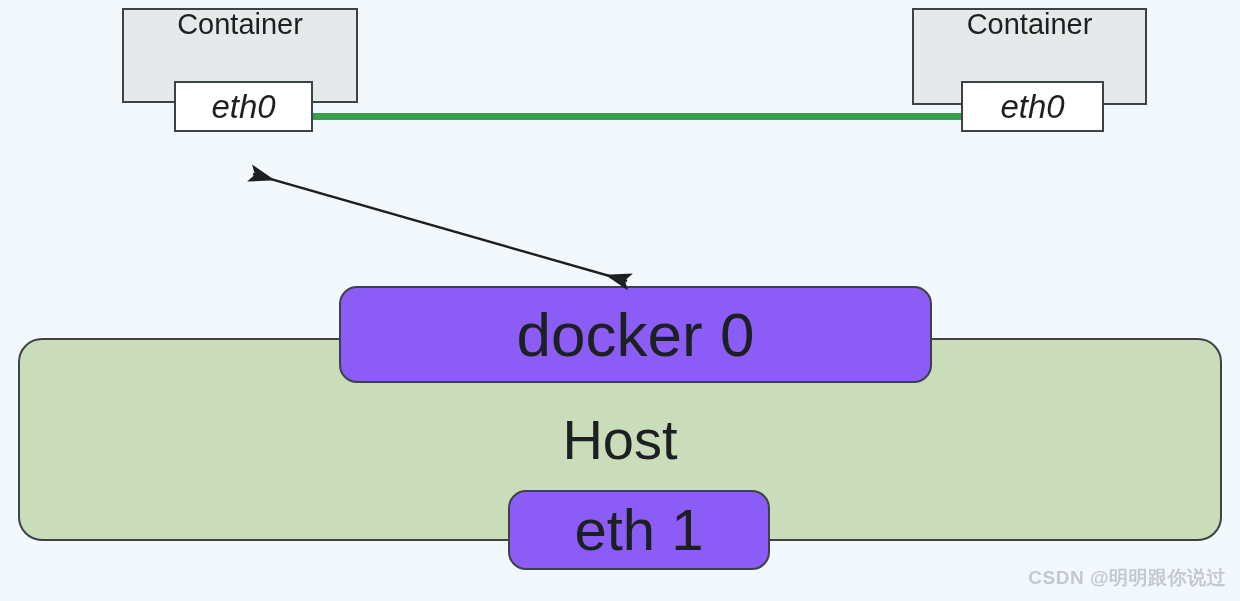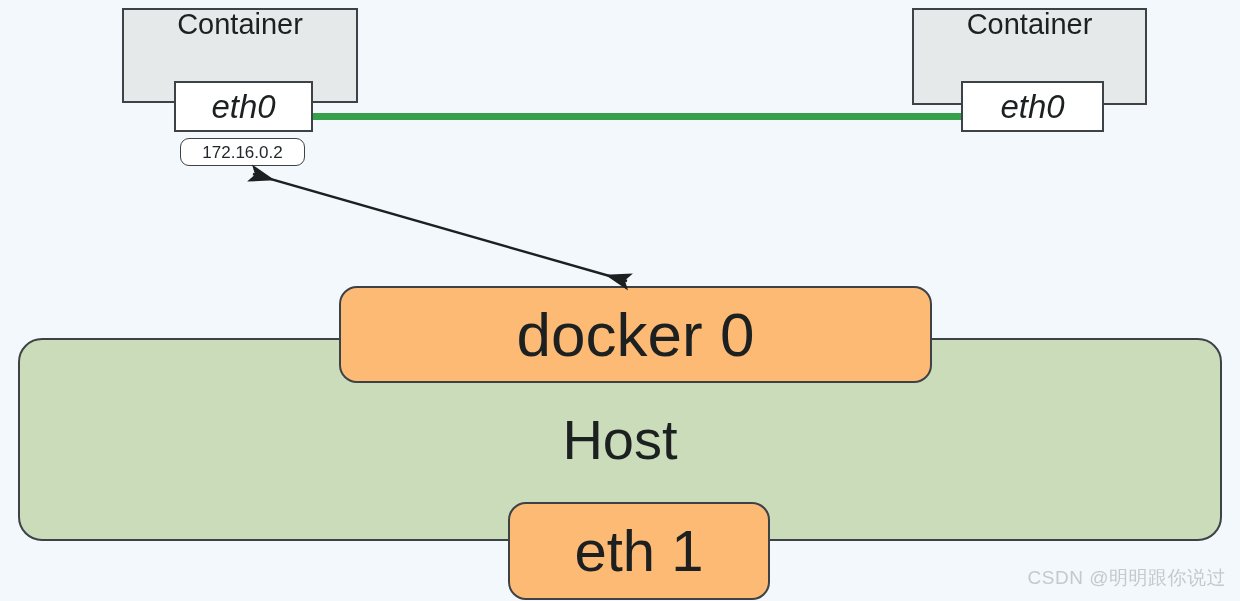--- a/index.html
+++ b/index.html
@@ -46,41 +46,41 @@
 
   .ip-pill {
     background: #ffffff;
     border: 1.6px solid #3c4246;
     border-radius: 9px;
     font-size: 17px;
     color: #24282b;
   }
 
   .rounded-gray {
-    background: #fdba74;
+    background: #8b5cf6;
     border: 2px solid #3c4246;
     border-radius: 18px;
   }
 
   .host-box {
     background: #cbdcbb;
     border: 2px solid #3c4246;
     border-radius: 24px;
     align-items: flex-start;
     padding-top: 72px;
     font-size: 56px;
   }
 
   
   .layer-host        { z-index: 1; }
   .layer-link        { z-index: 2; }
   .layer-container   { z-index: 3; }
   .layer-port        { z-index: 4; }
   .layer-arrow       { z-index: 5; }
-  .layer-watermark   { z-index: 6; }
+  .layer-watermark   { z-index: 6; font-weight: bold; }
 
   
   .green-link {
     position: absolute;
     background: #37a04a;
   }
 
   .arrow-svg {
     position: absolute;
     left: 0;
@@ -110,37 +110,34 @@
   <div class="green-link layer-link" style="left:313px; top:113px; width:648px; height:7px;"></div>
 
   <div class="node container-box layer-container" style="left:122px; top:8px; width:236px; height:95px;">
     <span>Container</span>
   </div>
 
   <div class="node eth-box layer-port" style="left:174px; top:81px; width:139px; height:51px;">
     <span>eth0</span>
   </div>
 
-  <div class="node ip-pill layer-port" style="left:180px; top:138px; width:125px; height:28px;">
-    <span>172.16.0.2</span>
-  </div>
 
   <div class="node container-box layer-container" style="left:912px; top:8px; width:235px; height:97px;">
     <span>Container</span>
   </div>
 
   <div class="node eth-box layer-port" style="left:961px; top:81px; width:143px; height:51px;">
     <span>eth0</span>
   </div>
 
   <div class="node rounded-gray layer-container" style="left:339px; top:286px; width:593px; height:97px; font-size:62px;">
     <span>docker 0</span>
   </div>
 
-  <div class="node rounded-gray layer-container" style="left:508px; top:490px; width:262px; height:98px; font-size:58px;margin-top:12px;">
+  <div class="node rounded-gray layer-container" style="left:508px; top:490px; width:262px; height:80px; font-size:58px;">
     <span>eth 1</span>
   </div>
 
   <svg class="arrow-svg layer-arrow" viewBox="0 0 1240 601">
     <defs>
       <marker id="ah-start" markerWidth="11" markerHeight="11" refX="9.5" refY="4" orient="auto-start-reverse" markerUnits="strokeWidth">
         <path d="M0,4 L11,0.3 L8.6,4 L11,7.7 Z" fill="#1d2021"></path>
       </marker>
       <marker id="ah-end" markerWidth="11" markerHeight="11" refX="9.5" refY="4" orient="auto" markerUnits="strokeWidth">
         <path d="M0,4 L11,0.3 L8.6,4 L11,7.7 Z" fill="#1d2021"></path>

